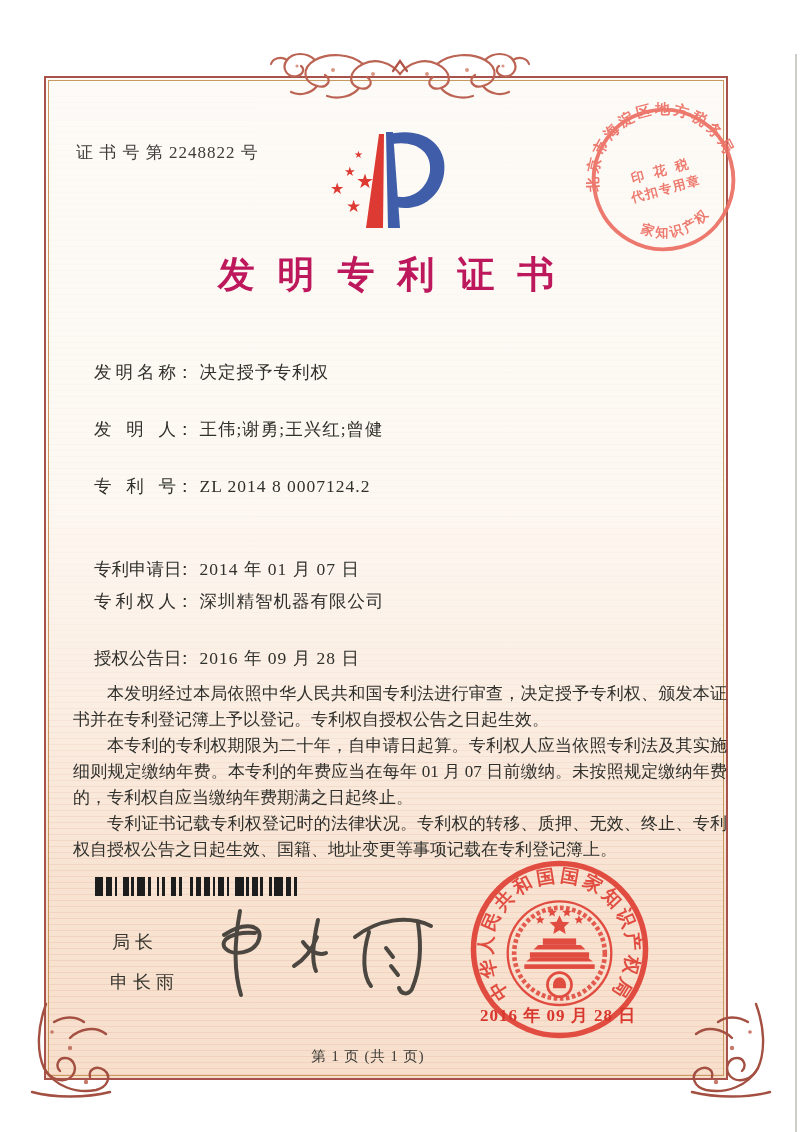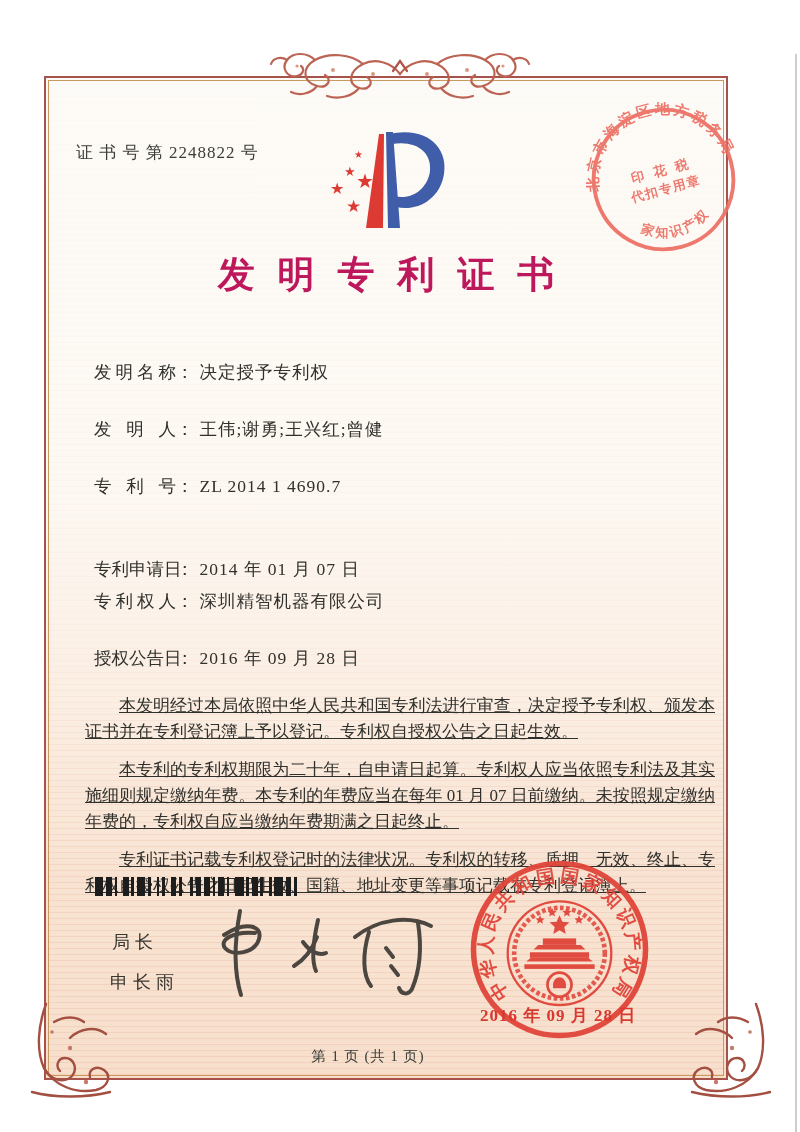--- a/index.html
+++ b/index.html
@@ -32,21 +32,21 @@
   .title{position:absolute;left:44px;top:250px;width:684px;text-align:center;
          font-size:37px;font-weight:700;color:#be185d;letter-spacing:0.62em;text-indent:0.62em;}
 
   .field{position:absolute;left:94px;font-size:17.5px;color:#30302c;white-space:nowrap;}
   .field .lbl{display:inline-block;width:82px;text-align:justify;text-align-last:justify;vertical-align:bottom;font-family:Liberation Serif, serif;}
   .field .colon{display:inline-block;}
   .field .val{margin-left:6px;letter-spacing:1px;}
 
   .paras{position:absolute;left:73px;top:681px;width:654px;font-size:17px;line-height:26px;
          text-align:justify;color:#2f2f2b;}
-  .paras p{margin:12px;text-indent:2em;text-decoration:underline;}
+  .paras p{margin:0;text-indent:2em;}
 
   .barcode{position:absolute;left:95px;top:877px;width:208px;height:19px;display:flex;align-items:stretch;}
   .barcode i{display:block;height:100%;}
 
   .sig-title{position:absolute;left:112px;top:930px;font-size:18px;letter-spacing:5px;color:#38362f;}
   .sig-name{position:absolute;left:110px;top:970px;font-size:18px;letter-spacing:5px;color:#38362f;}
   .sig-svg{position:absolute;left:205px;top:893px;}
 
   .tax-stamp{position:absolute;left:586px;top:102px;}
   .seal{position:absolute;left:467px;top:857px;}
@@ -146,21 +146,21 @@
 
   <div class="title">发明专利证书</div>
 
   <div class="field" style="top:360px">
     <span class="lbl">发明名称</span><span class="colon">：</span><span class="val">决定授予专利权</span>
   </div>
   <div class="field" style="top:417px">
     <span class="lbl">发明人</span><span class="colon">：</span><span class="val">王伟;谢勇;王兴红;曾健</span>
   </div>
   <div class="field" style="top:474px">
-    <span class="lbl">专利号</span><span class="colon">：</span><span class="val">ZL 2014 1 4690.7</span>
+    <span class="lbl">专利号</span><span class="colon">：</span><span class="val">ZL 2014 8 0007124.2</span>
   </div>
   <div class="field" style="top:557px">
     <span class="lbl">专利申请日</span><span class="colon">：</span><span class="val">2014 年 01 月 07 日</span>
   </div>
   <div class="field" style="top:589px">
     <span class="lbl">专利权人</span><span class="colon">：</span><span class="val">深圳精智机器有限公司</span>
   </div>
   <div class="field" style="top:646px">
     <span class="lbl">授权公告日</span><span class="colon">：</span><span class="val">2016 年 09 月 28 日</span>
   </div>

